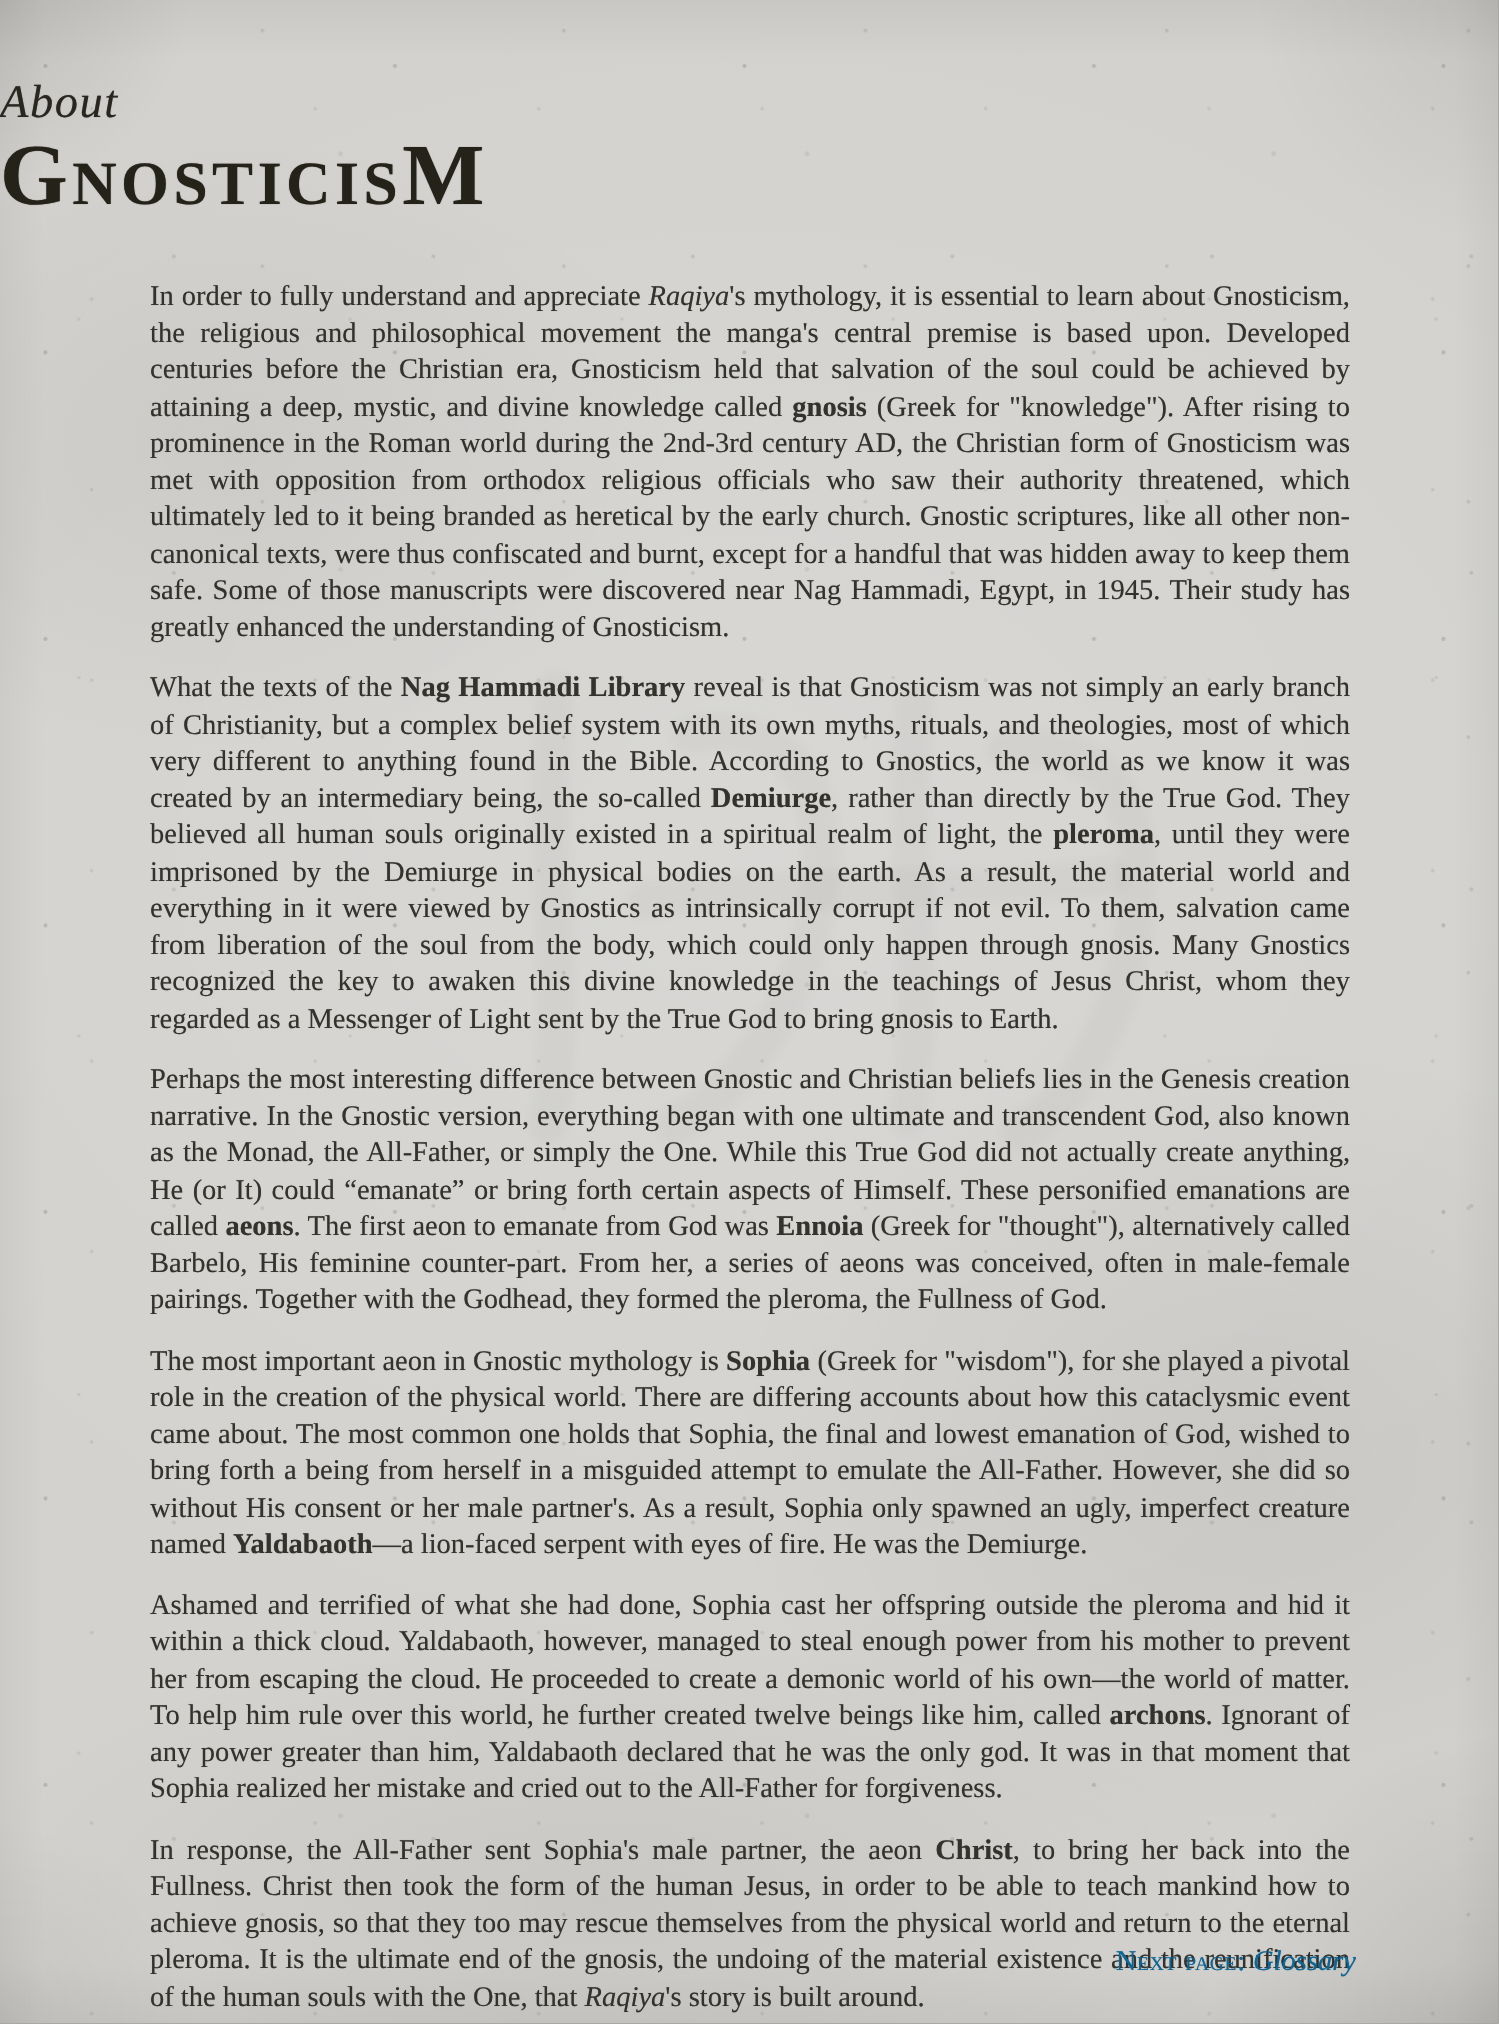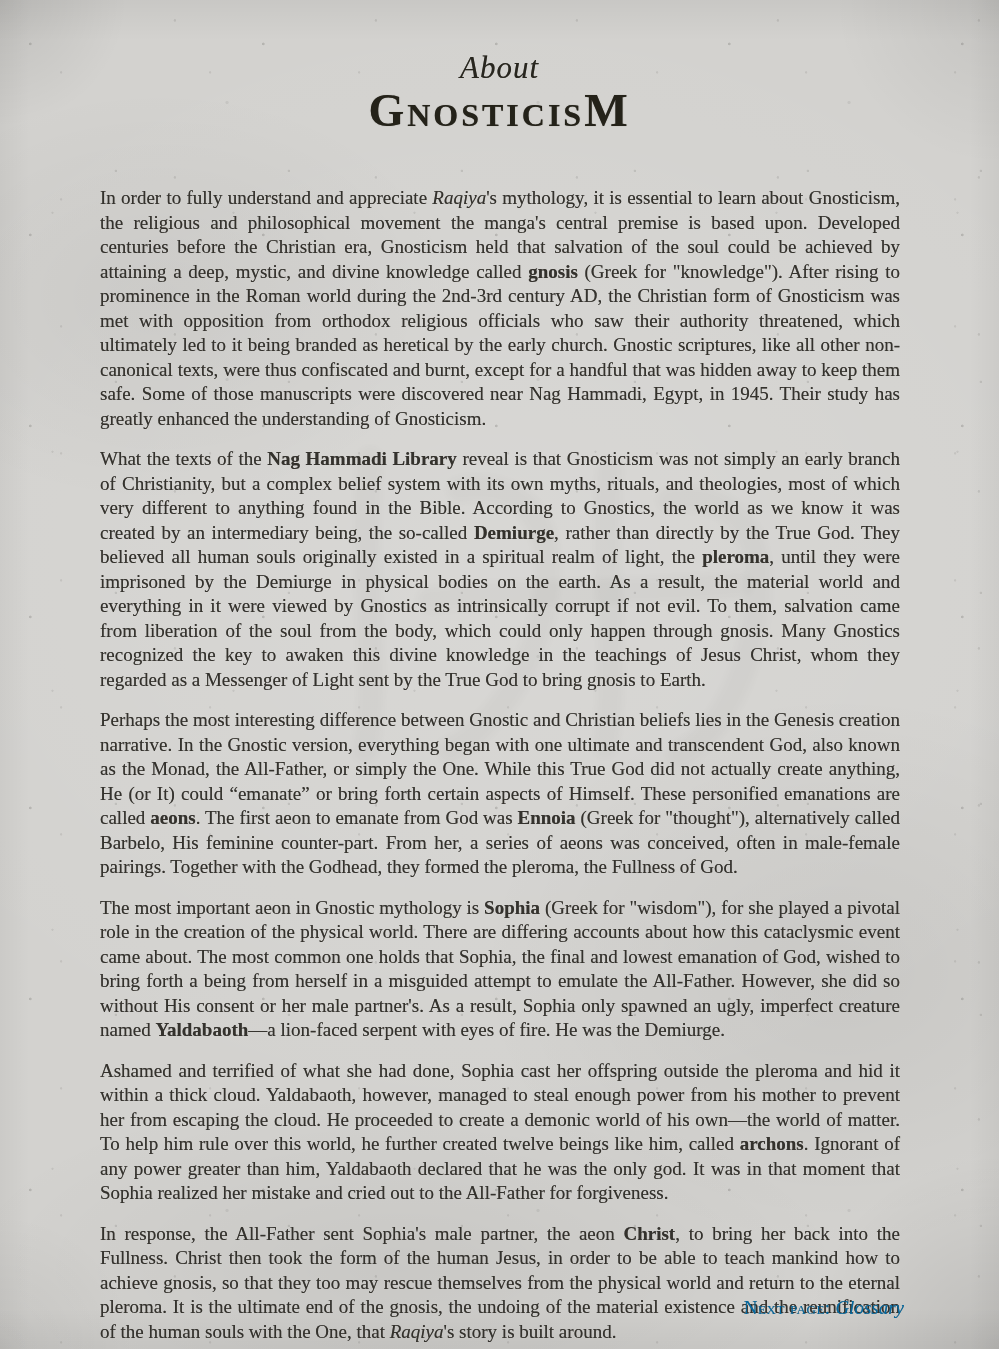--- a/index.html
+++ b/index.html
@@ -37,27 +37,27 @@
       radial-gradient(circle at 87% 13%, rgba(48,46,42,.15) 0 .9px, transparent 1.6px),
       radial-gradient(circle at 29% 89%, rgba(48,46,42,.12) 0 .8px, transparent 1.4px),
       radial-gradient(circle at 73% 37%, rgba(48,46,42,.10) 0 1.2px, transparent 2px);
     background-size:233px 191px,173px 211px,149px 127px,201px 157px,181px 239px,311px 277px;
   }
   
   .watermark{
     position:absolute;left:310px;top:420px;width:500px;height:360px;
     pointer-events:none;opacity:.55;filter:blur(3px);
   }
-  header{position:absolute;top:50px;left:0;width:100%;text-align:center;}
+  header{position:absolute;top:50px;left:0;width:100%;}
   .supertitle{
     font-style:italic;font-size:31px;font-weight:400;color:#28261f;
     letter-spacing:1px;text-shadow:0 0 .6px rgba(40,38,30,.55);
   }
   .main-title{
-    margin:2px 0 0 0;font-size:46px;line-height:1;font-weight:600;
+    margin:2px 0 0 0;font-size:58px;line-height:1;font-weight:600;
     font-variant:small-caps;letter-spacing:3px;color:#242219;
     text-shadow:0 0 .7px rgba(36,34,25,.6);
   }
   main{
     position:absolute;left:100px;right:99px;top:186px;
     font-size:19px;line-height:24.5px;text-align:justify;
     text-shadow:0 0 .45px rgba(52,50,45,.55);
   }
   .para{margin:0 0 16px 0;}
   .bold{font-weight:700;}

